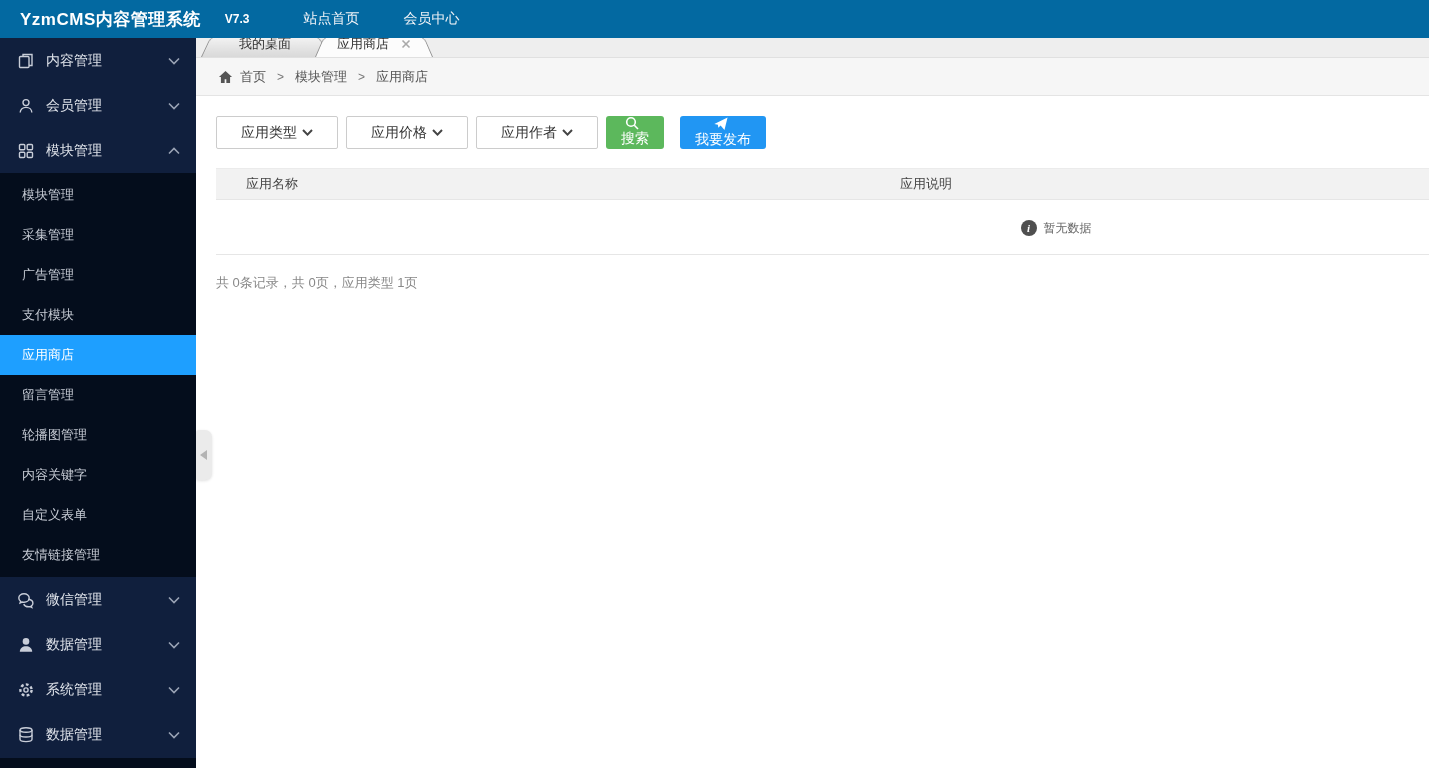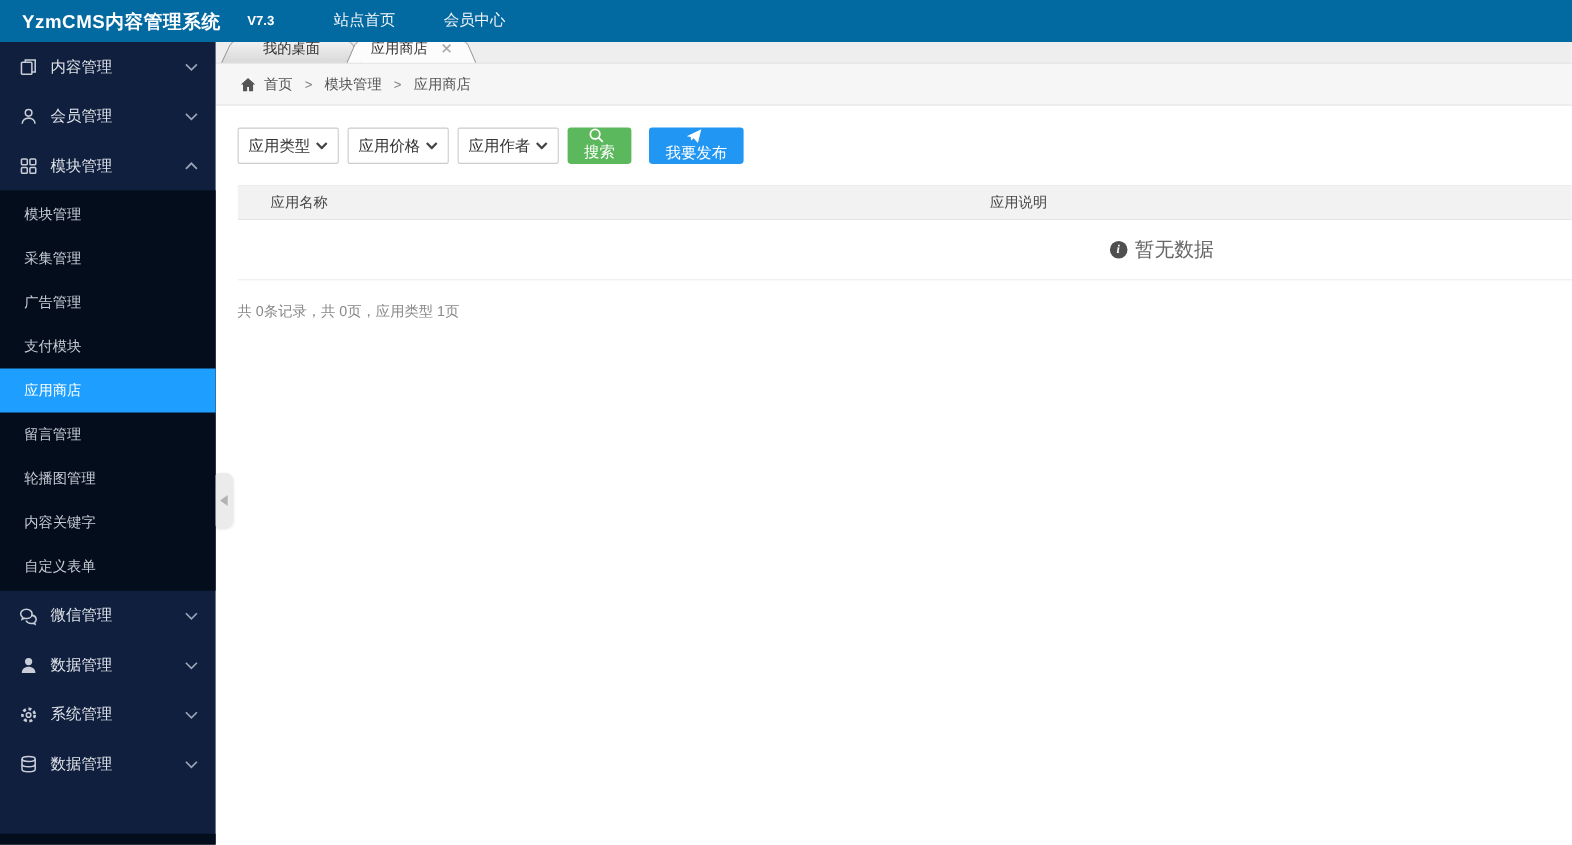--- a/index.html
+++ b/index.html
@@ -67,40 +67,40 @@
   .breadcrumb { height:38px; background:#f6f6f6; border-bottom:1px solid #e4e4e4;
                 display:flex; align-items:center; padding-left:22px;
                 font-size:13px; color:#555; }
   .breadcrumb .home-ico { display:flex; margin-right:7px; }
   .breadcrumb .crumb { cursor:pointer; }
   .breadcrumb .sep { color:#777; margin:0 11px; font-size:12px; }
 
   
   .filter-row { display:flex; align-items:center; margin:20px 0 0 20px; }
   .select-box { height:33px; background:#fff; border:1px solid #ccc; border-radius:2px;
-                display:flex; align-items:center; padding:0 9px; margin-right:8px;
+                display:flex; align-items:center; padding:0 24px; margin-right:8px;
                 font-size:14px; color:#333; cursor:pointer; }
   .select-box .dchev { display:flex; margin-left:5px; }
   .select-box .dchev svg { stroke:#444; stroke-width:2; fill:none; }
   .btn { height:33px; border:none; border-radius:3px; color:#fff; font-size:14px;
          display:flex; align-items:center; padding:0 15px; cursor:pointer;
          font-family:inherit;flex-direction:column; }
   .btn svg { margin-right:6px; }
   .btn-search { background:#5cb85c; margin-left:0; }
   .btn-publish { background:#2196f3; margin-left:16px; }
 
   
   .table-wrap { margin:19px 0 0 20px; overflow:hidden; width:1213px; }
   table.apps { width:1680px; border-collapse:collapse; table-layout:fixed; }
   table.apps th { background:#f2f2f2; height:31px; text-align:left; padding-left:30px;
                   font-size:13px; font-weight:normal; color:#444;
                   border-top:1px solid #ebebeb; border-bottom:1px solid #e6e6e6; }
   table.apps td.empty-cell { height:55px; border-bottom:1px solid #e6e6e6;
                              text-align:center; }
-  .empty-state { display:inline-flex; align-items:center; font-size:18px; color:#666; }
+  .empty-state { display:inline-flex; font-size:12px; color:#666; }
   .info-icon { display:inline-flex; align-items:center; justify-content:center;
                width:16px; height:16px; border-radius:50%; background:#4f4f4f;
                margin-right:7px; color:#fff;
                font:italic bold 11px "Liberation Serif","DejaVu Serif",serif; }
   .info-icon::after { content:"i"; }
 
   
   .page-summary { margin:19px 0 0 20px; font-size:13px; color:#888; }
 </style>
 </head>
@@ -167,20 +167,21 @@
   <div class="submenu">
     <div class="sub-item">模块管理</div>
     <div class="sub-item">采集管理</div>
     <div class="sub-item">广告管理</div>
     <div class="sub-item">支付模块</div>
     <div class="sub-item active">应用商店</div>
     <div class="sub-item">留言管理</div>
     <div class="sub-item">轮播图管理</div>
     <div class="sub-item">内容关键字</div>
     <div class="sub-item">自定义表单</div>
+    <div class="sub-item">友情链接管理</div>
   </div>
 
   <div class="side-group">
     <span class="gicon">
       <svg class="lineicon" width="18" height="18" viewBox="0 0 18 18">
           <path d="M7 2.8C4 2.8 1.8 4.7 1.8 7c0 1.3.7 2.4 1.8 3.2l-.5 1.8 2-1c.6.2 1.2.3 1.9.3 3 0 5.2-1.9 5.2-4.2S10 2.8 7 2.8z"></path>
           <path d="M11.3 8.2c2.6.3 4.6 2 4.6 4 0 1.1-.6 2-1.5 2.7l.4 1.5-1.7-.8c-.5.1-1 .2-1.6.2-2.2 0-4.1-1.1-4.8-2.7"></path>
         </svg>
     </span>
     <span>微信管理</span>

